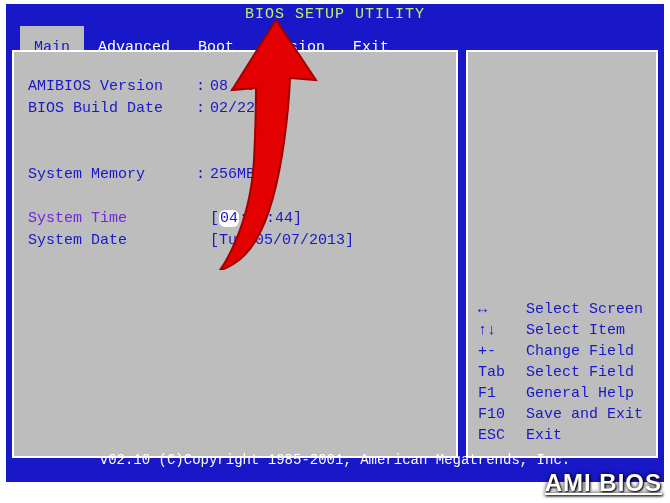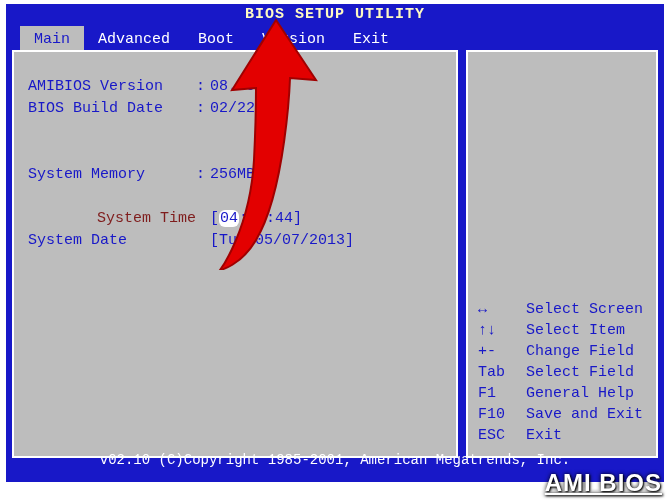--- a/index.html
+++ b/index.html
@@ -17,35 +17,35 @@
     left: 6px;
     top: 4px;
     width: 658px;
     height: 478px;
     background: #1818c8;
     color: #fff;
   }
   .title-bar {
     height: 22px;
     text-align: center;
-    color: #fef9c3;
-    font-weight: bold;
+    color: #bef264;
+    font-weight: normal;
     padding-top: 2px;
     letter-spacing: 1px;
   }
   .menu-bar {
     height: 22px;
     display: flex;
     padding-left: 14px;
     gap: 0;
     color: #fff;
   }
   .menu-item {
-    padding: 4px 14px;
-    height: 24px;
+    padding: 12px 14px;
+    height: 14px;
     line-height: 20px;
     cursor: default;
   }
   .menu-item.selected {
     background: #bdbdbd;
     color: #1818c8;
   }
   .panels {
     position: absolute;
     left: 6px;
@@ -72,21 +72,21 @@
   .row {
     display: flex;
     height: 22px;
     line-height: 22px;
   }
   .row .lbl { width: 168px; }
   .row .colon { width: 14px; }
   .row .val { flex: 1; }
   .gap { height: 44px; }
   .gap-sm { height: 22px; }
-  .hl-white .lbl, .hl-white .colon { color: #7f1d1d; text-align: right; }
+  .hl-white .lbl, .hl-white .colon { color: #6d28d9; }
   .time-seg-sel {
     background: #fff;
     color: #1818c8;
     padding: 0 1px;
     border-radius: 6px;
   }
   .help-block {
     position: absolute;
     left: 10px;
     right: 8px;

